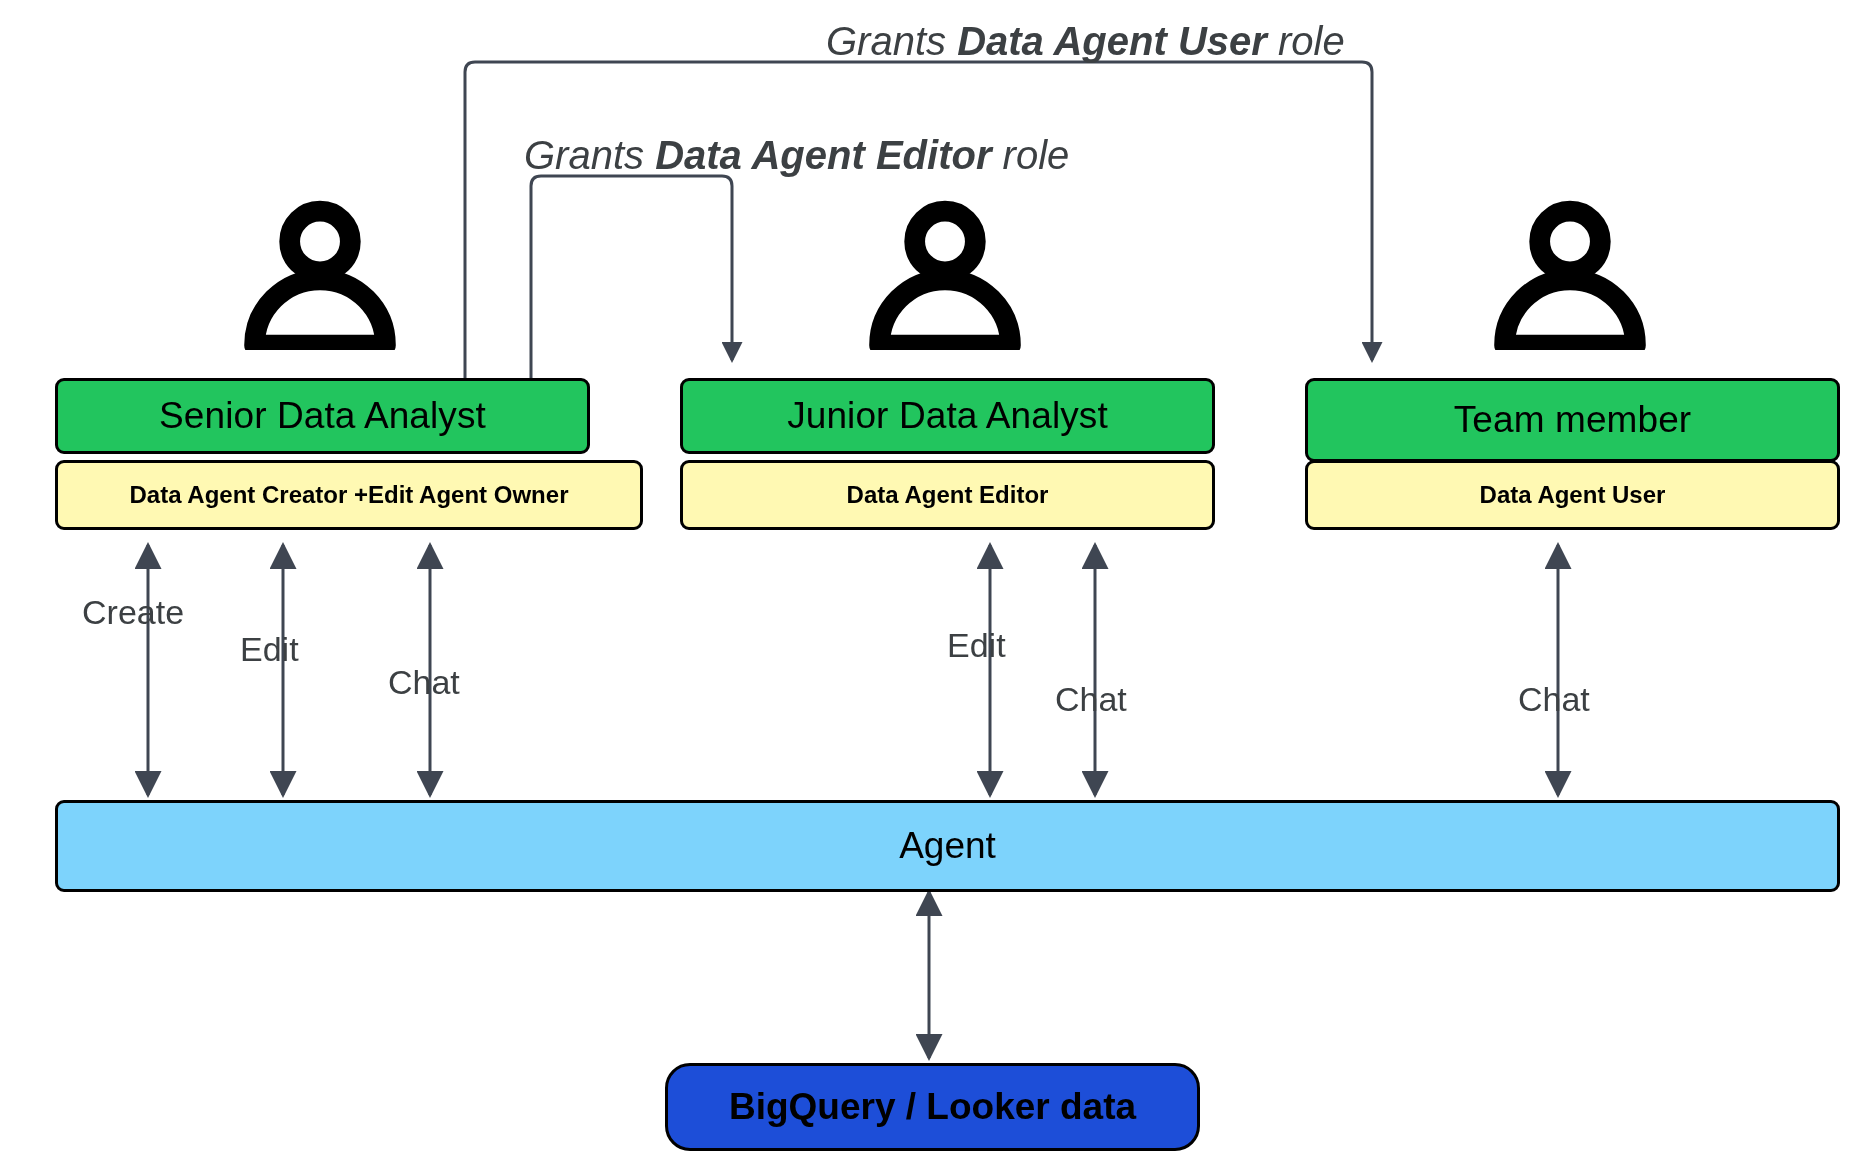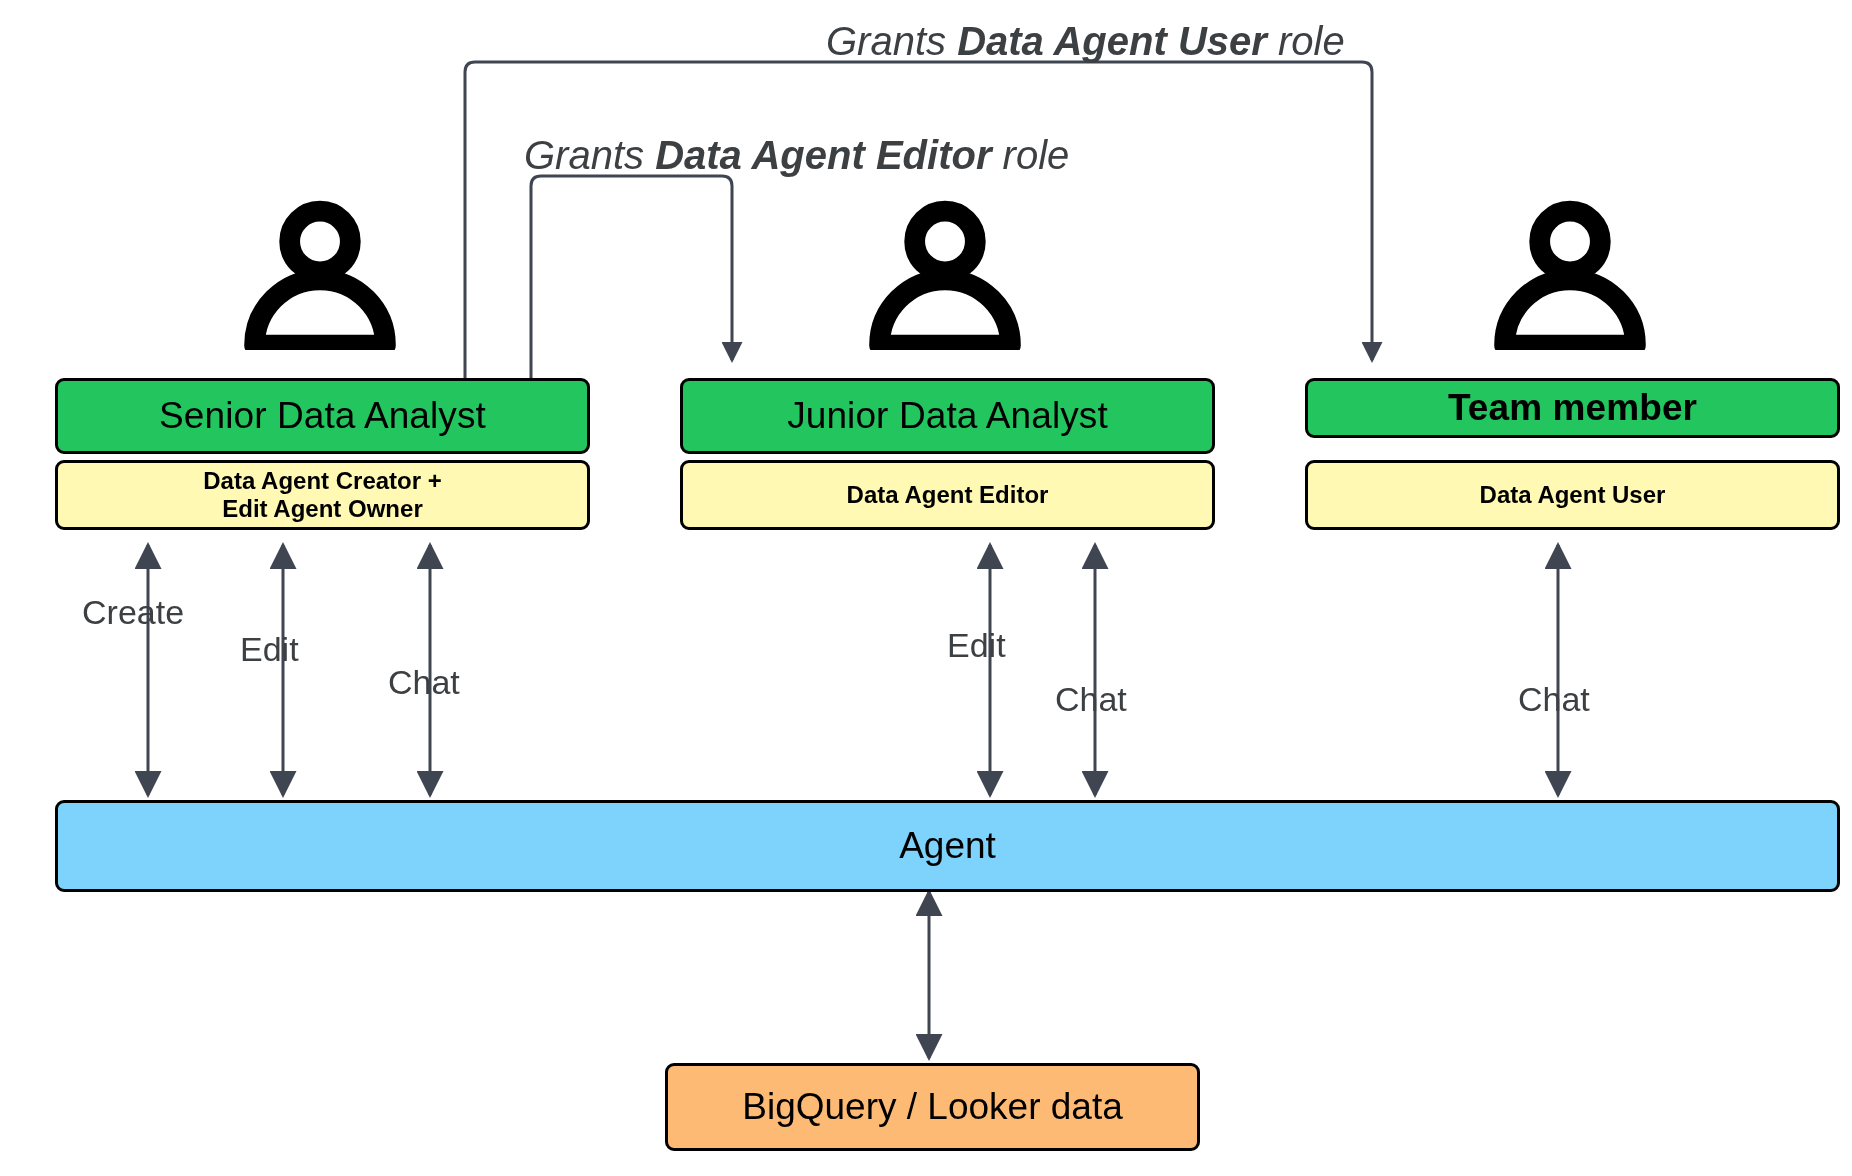--- a/index.html
+++ b/index.html
@@ -59,23 +59,24 @@
     background: #fff9b3;
     font-size: 24px;
     font-weight: bold;
   }
   .node-agent {
     background: #7dd3fc;
     font-size: 37px;
     font-weight: 400;
   }
   .node-data {
-    background: #fdba74;
+    background: #1d4ed8;
     font-size: 37px;
-    font-weight: 400;
+    font-weight: 700;
+    border-radius: 25px;
   }
 
   
   .edge-label {
     position: absolute;
     color: #3c4043;
     font-size: 34px;
     white-space: nowrap;
     line-height: 1;
   }
@@ -169,33 +170,33 @@
   <div class="person" style="left:1490px; top:200px;">
     <svg viewBox="0 0 100 94" aria-hidden="true">
       <circle cx="50" cy="26" r="19" fill="none" stroke="#000" stroke-width="13"></circle>
       <path d="M 9,91 A 41 41 0 0 1 91,91 Z" fill="none" stroke="#000" stroke-width="13" stroke-linejoin="round"></path>
     </svg>
   </div>
 
   <div class="node node-title" style="left:55px; top:378px; width:535px; height:76px;">
     <span>Senior Data Analyst</span>
   </div>
-  <div class="node node-role" style="left:55px; top:460px; width:535px; height:70px; flex-direction:column;">
+  <div class="node node-role" style="left:55px; top:460px; width:588px; height:70px; ">
     <span>Data Agent Creator +</span>
     <span>Edit Agent Owner</span>
   </div>
 
   <div class="node node-title" style="left:680px; top:378px; width:535px; height:76px;">
     <span>Junior Data Analyst</span>
   </div>
   <div class="node node-role" style="left:680px; top:460px; width:535px; height:70px;">
     <span>Data Agent Editor</span>
   </div>
 
-  <div class="node node-title" style="left:1305px; top:378px; width:535px; height:60px;font-weight:bold;">
+  <div class="node node-title" style="left:1305px; top:378px; width:535px; height:84px;">
     <span>Team member</span>
   </div>
   <div class="node node-role" style="left:1305px; top:460px; width:535px; height:70px;">
     <span>Data Agent User</span>
   </div>
 
   <div class="edge-label" style="left:82px; top:595px;">Create</div>
 
   <div class="edge-label" style="left:240px; top:632px;">Edit</div>
 

